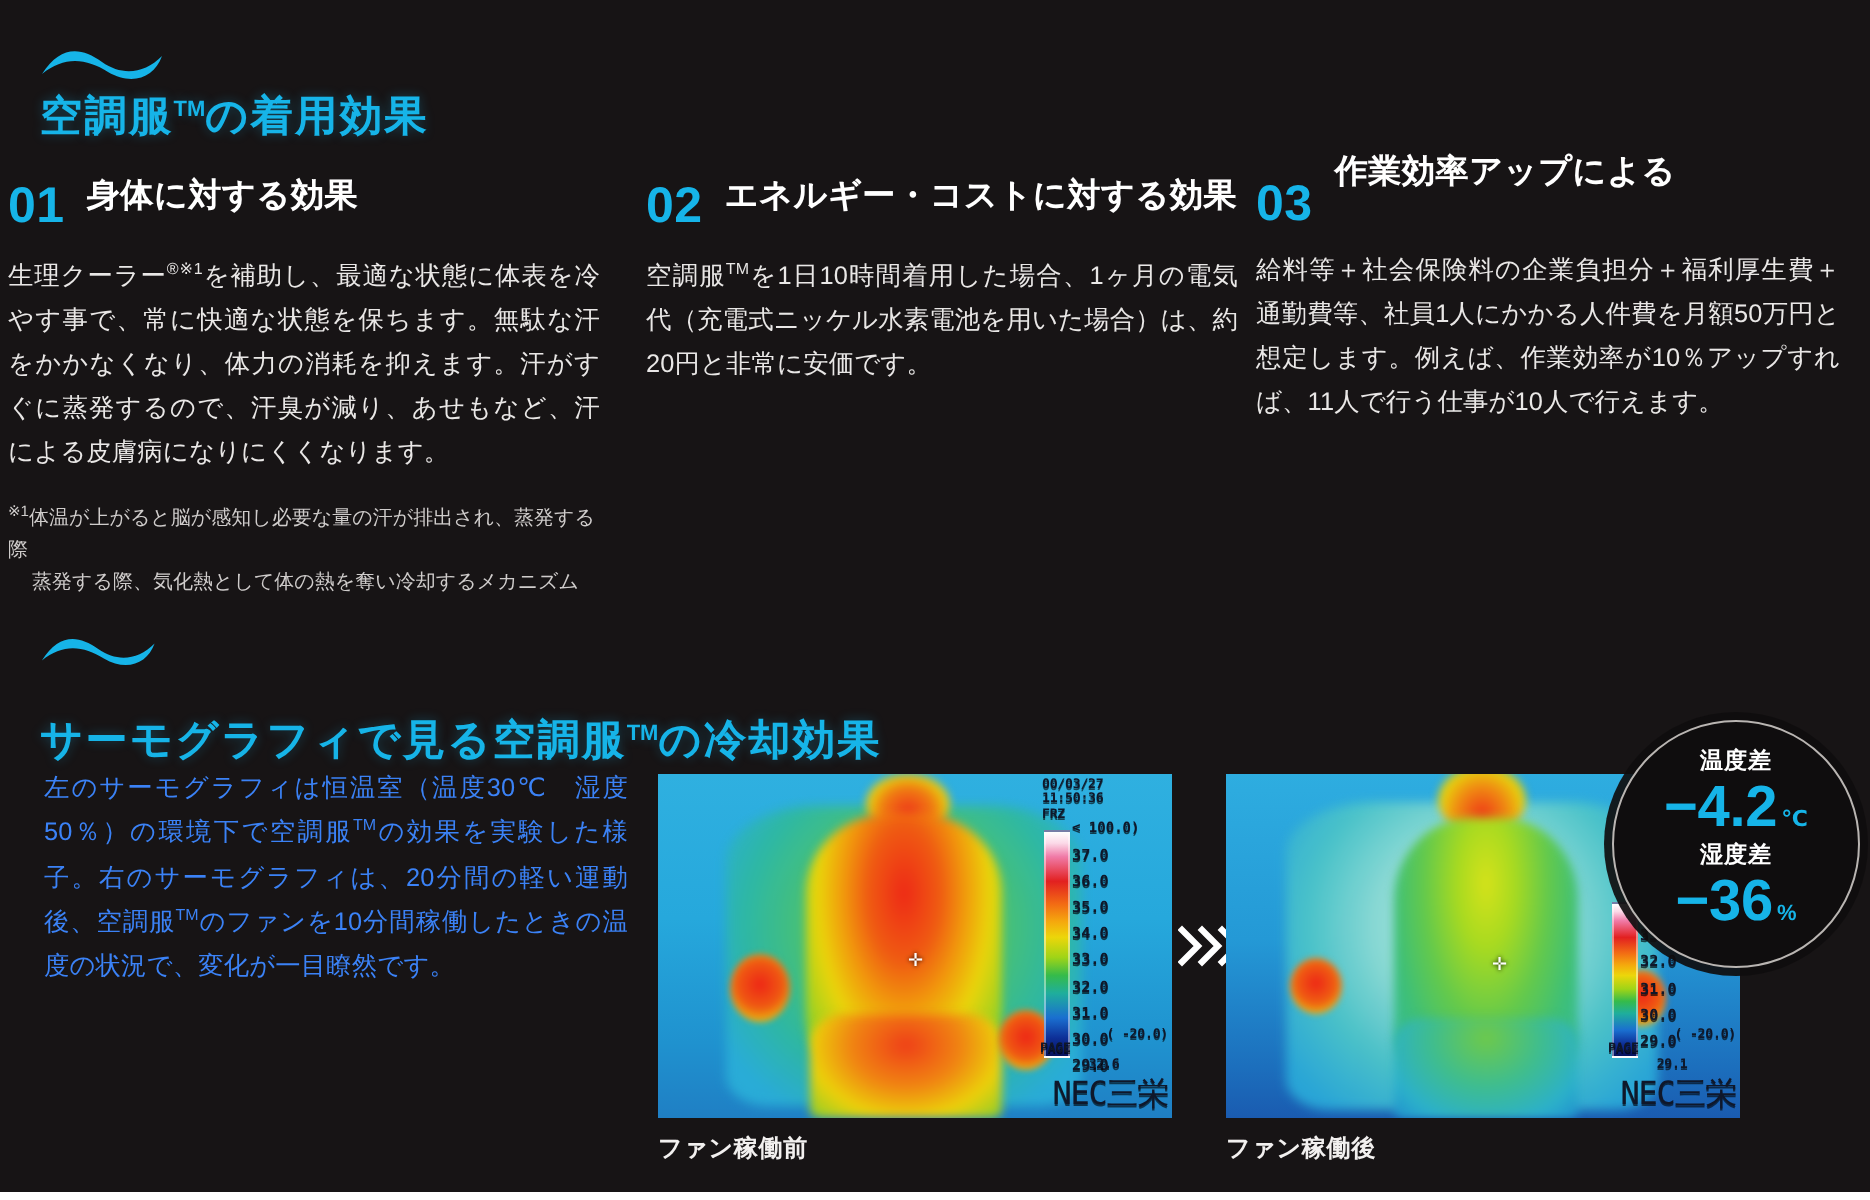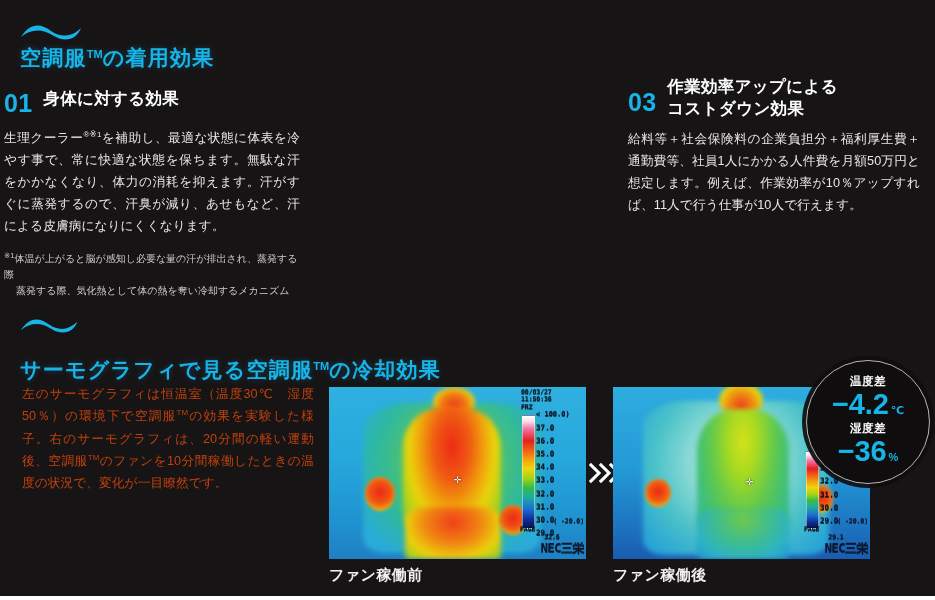--- a/index.html
+++ b/index.html
@@ -82,37 +82,37 @@
   .col-note .mark { font-size: 7.5px; vertical-align: 4px; }
   .col-note .ind { display: block; padding-left: 12px; }
   .reg { font-size: 8px; vertical-align: 5px; }
 
   
   .thermo-desc {
     position: absolute;
     left: 22px;
     top: 383px;
     width: 292px;
-    color: #c2410c;
+    color: #3b82f6;
     font-size: 12.7px;
     line-height: 1.76;
     letter-spacing: 0.005em;
     text-align: justify;
   }
   .thermo-desc .tm { font-size: 8px; vertical-align: 5px; }
 
   .thermo-fig { position: absolute; }
   .thermo-img {
     position: relative;
     overflow: hidden;
     background: #1fa8de;
   }
   .thermo-cap {
     color: #f2f0ef;
-    font-size: 15px;
+    font-size: 12px;
     font-weight: 700;
     letter-spacing: 0.03em;
     margin-top: 7px;
   }
 
   
   .bg-room {
     position: absolute; inset: 0;
     background:
       linear-gradient(180deg, #2fb0e0 0%, #26a8dc 42%, #1f92cf 78%, #1f7fc4 100%);
@@ -186,22 +186,22 @@
     position: absolute;
     left: 0; right: 0; bottom: 1px;
     font-size: 6.6px;
     font-weight: 700;
     line-height: 1.15;
     text-align: right;
     text-shadow: 0 1px 0 rgba(0,0,0,0.6);
     letter-spacing: -0.02em;
   }
   .brand {
-    font-size: 12px;
-    font-weight: 700;
+    font-size: 16px;
+    font-weight: 400;
     letter-spacing: -0.04em;
     display: block;
     margin-top: 1px;
   }
   .crosshair {
     position: absolute;
     color: #ffffff;
     font-size: 9px;
     text-shadow: 0 0 2px #000;
   }
@@ -269,27 +269,33 @@
       <div class="col-num">01</div>
       <div class="col-title">身体に対する効果</div>
     </div>
     <div class="col-body">生理クーラー<sup class="reg">®※1</sup>を補助し、最適な状態に体表を冷やす事で、常に快適な状態を保ちます。無駄な汗をかかなくなり、体力の消耗を抑えます。汗がすぐに蒸発するので、汗臭が減り、あせもなど、汗による皮膚病になりにくくなります。</div>
     <div class="col-note">
       <span class="mark">※1</span><span>体温が上がると脳が感知し必要な量の汗が排出され、蒸発する際</span>
       <span class="ind">蒸発する際、気化熱として体の熱を奪い冷却するメカニズム</span>
     </div>
   </div>
 
+  <div class="col" style="left:323px;width:296px;">
+    <div class="col-title-row">
+      <div class="col-num">02</div>
+      <div class="col-title">エネルギー・コストに対する効果</div>
+    </div>
+    <div class="col-body">空調服<sup class="tm">TM</sup>を1日10時間着用した場合、1ヶ月の電気代（充電式ニッケル水素電池を用いた場合）は、約20円と非常に安価です。</div>
+  </div>
 
   <div class="col" style="left:628px;width:292px;top:76px;">
     <div class="col-title-row">
       <div class="col-num" style="padding-top:13px;">03</div>
       <div class="col-title">
         <div>作業効率アップによる</div>
-        <div>コストダウン効果</div>
       </div>
     </div>
     <div class="col-body" style="margin-top:9px;">給料等＋社会保険料の企業負担分＋福利厚生費＋通勤費等、社員1人にかかる人件費を月額50万円と想定します。例えば、作業効率が10％アップすれば、11人で行う仕事が10人で行えます。</div>
   </div>
 
   <div style="position:absolute;left:20px;top:316px;">
     <svg class="wave-icon" width="62" height="19" viewBox="0 0 66 20">
       <path d="M1 15 C 10 1, 20 1, 31 9 C 41 16, 52 15, 61 6 C 57 17, 46 21, 34 14 C 23 7, 12 6, 1 15 Z" fill="#16b4e8"></path>
     </svg>
   </div>

